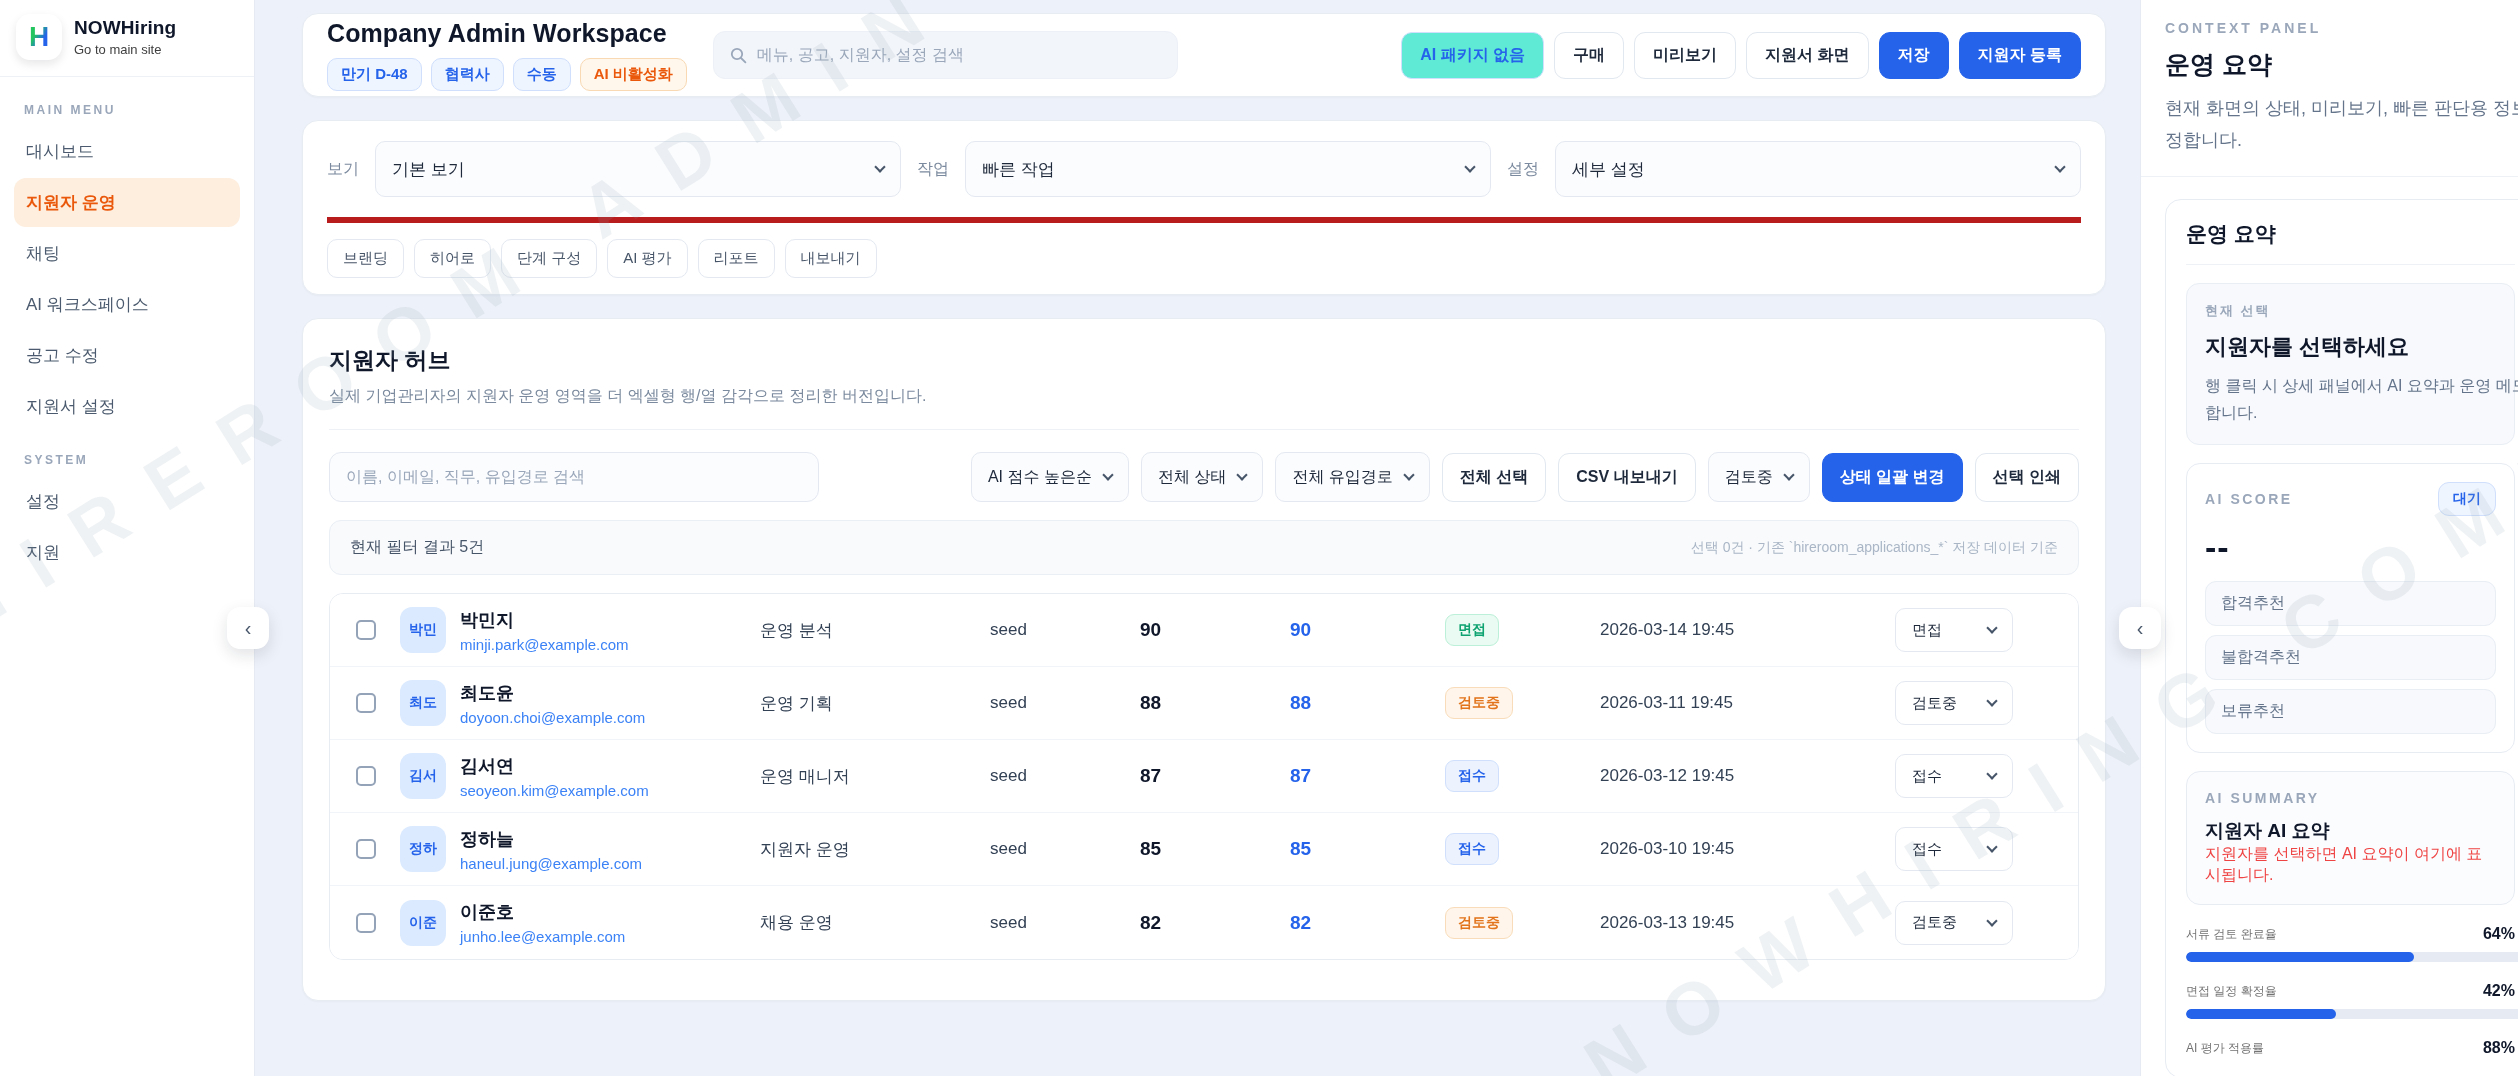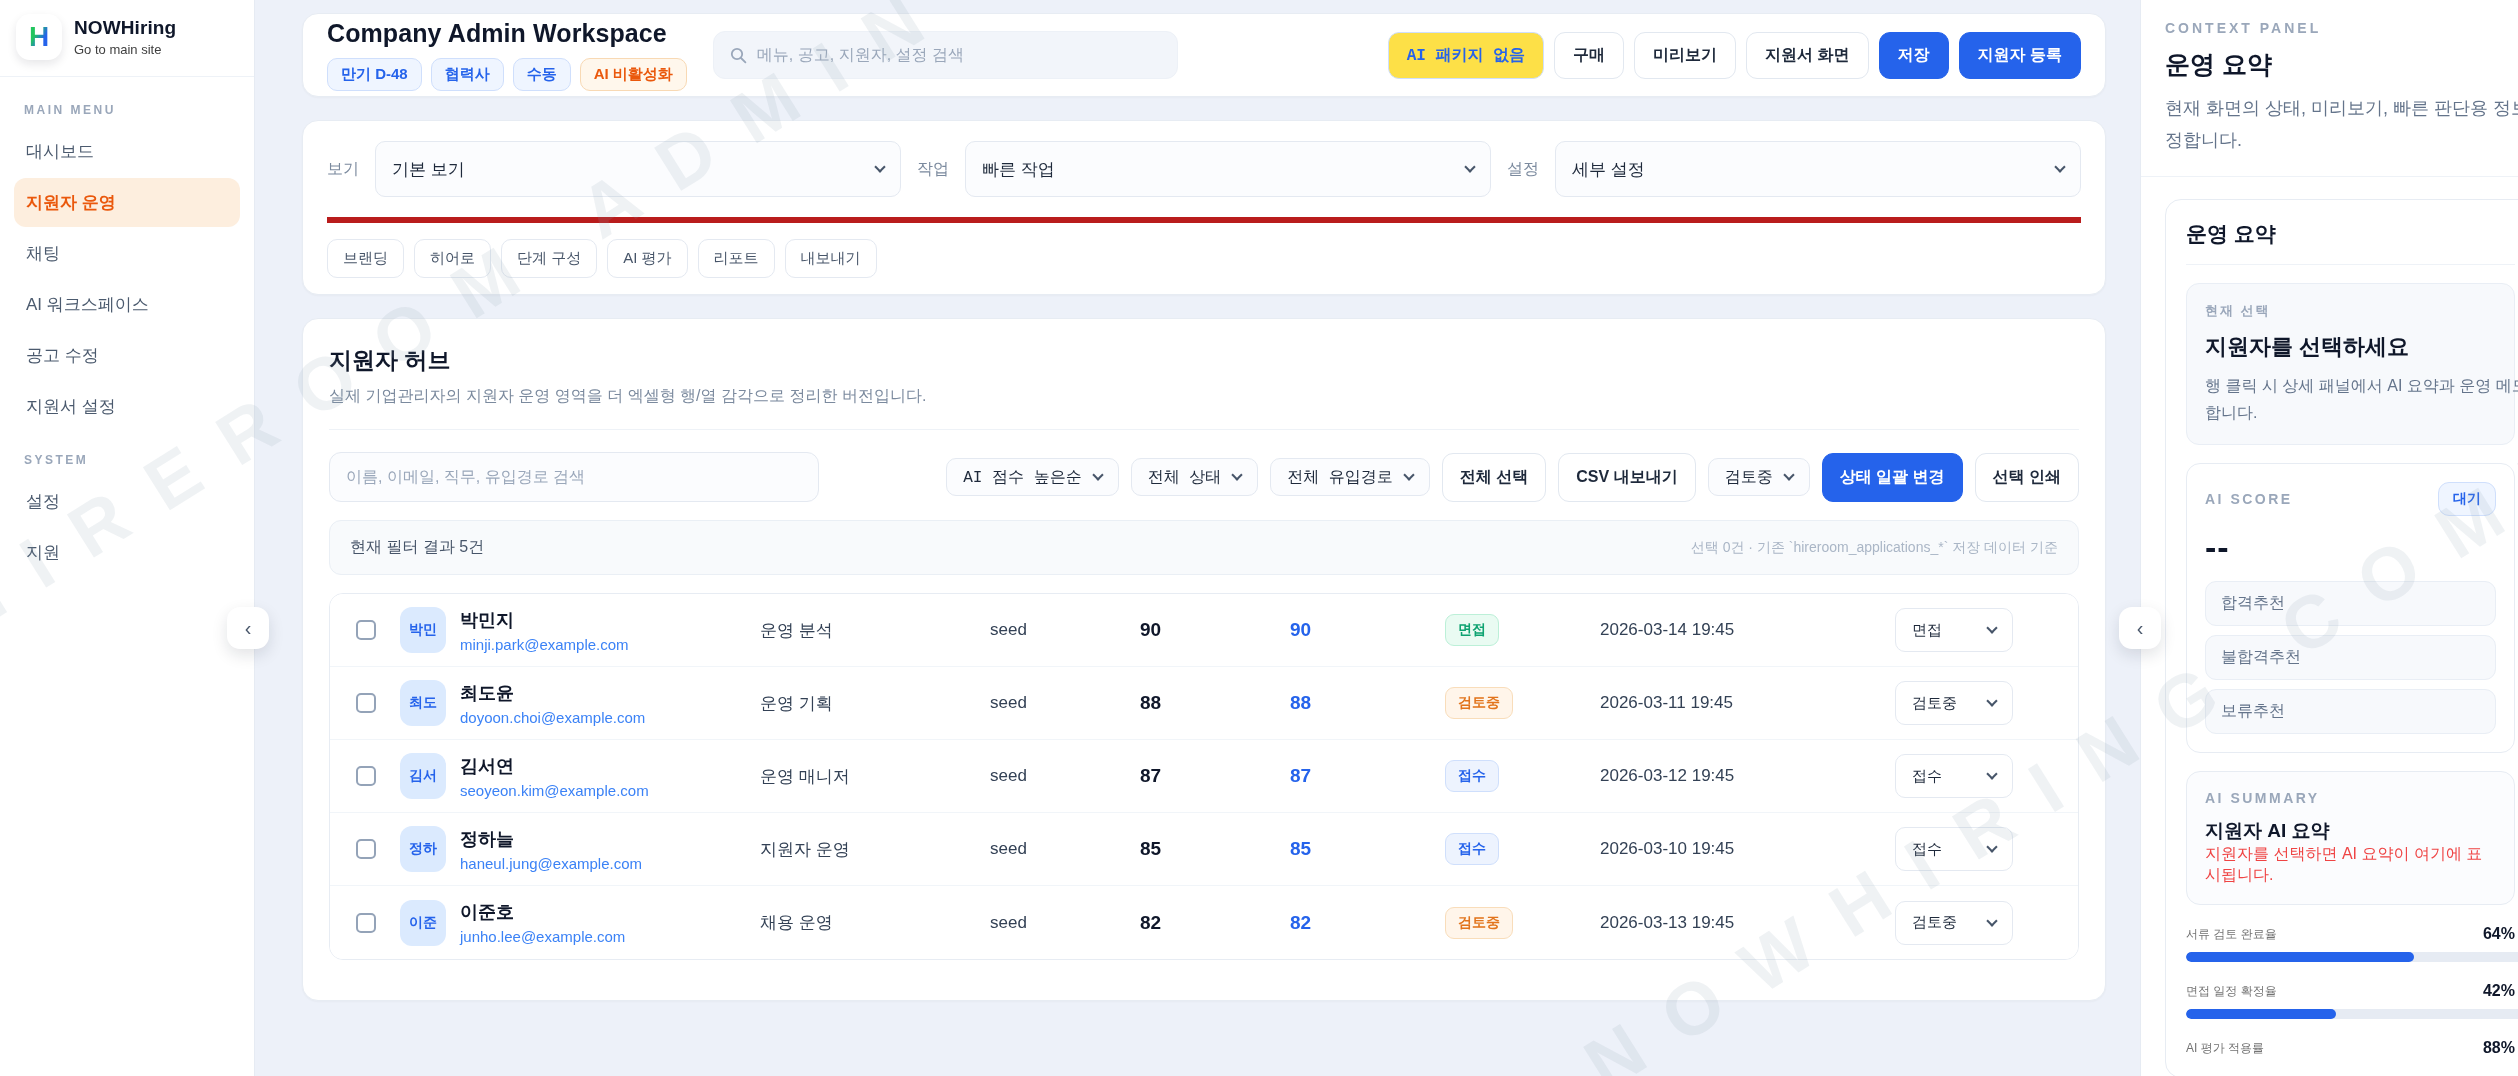--- a/index.html
+++ b/index.html
@@ -63,21 +63,21 @@
   .hdr-search input, .hub-search input {
     border:none; outline:none; background:transparent; font-size:16px; color:#334155; width:100%;
     font-family:inherit;
   }
   .hdr-search input::placeholder, .hub-search input::placeholder { color:#9aa7ba; }
   .hdr-actions { margin-left:auto; display:flex; gap:10px; align-items:center; }
   .btn {
     font-size:16px; font-weight:600; padding:12px 18px; border-radius:11px; white-space:nowrap; cursor:pointer;
     border:1px solid #e2e8f0; background:#ffffff; color:#1e293b;
   }
-  .btn.ghost-blue { background:#fde047; color:#2563eb; border:1px solid #cfdffc;font-family:Liberation Mono, monospace; }
+  .btn.ghost-blue { background:#5eead4; color:#2563eb; border:1px solid #cfdffc; }
   .btn.primary { background:#2563eb; color:#ffffff; border:1px solid #2563eb; }
   
   .ctl-card { padding:20px 24px 16px 24px; margin-bottom:23px; }
   .ctl-row { display:flex; align-items:center; gap:16px; padding-bottom:20px; border-bottom:6px solid #b91c1c; }
   .ctl-label { font-size:16px; color:#7b8a9e; flex:none; }
   .select {
     background:#fbfcfe; border:1px solid #e4e9f1; border-radius:10px; height:56px;
     display:flex; align-items:center; justify-content:space-between; padding:0 16px;
     font-size:17px; color:#1e293b; cursor:pointer;
   }
@@ -91,21 +91,21 @@
   
   .hub-card { padding:26px 26px 40px 26px; }
   .hub-title { font-size:23px; font-weight:700; }
   .hub-sub { font-size:16px; color:#7b8a9e; margin-top:10px; padding-bottom:22px; border-bottom:1px solid #eef2f7; }
   .hub-toolbar { display:flex; align-items:center; gap:12px; margin-top:22px; }
   .hub-search {
     width:490px; height:50px; background:#fbfcfe; border:1px solid #e4e9f1; border-radius:12px;
     display:flex; align-items:center; padding:0 16px; flex:none;
   }
   .hub-toolbar .right-group { margin-left:auto; display:flex; gap:12px; align-items:center; }
-  .tool-select { height:38px; font-size:16px;font-family:Liberation Mono, monospace; }
+  .tool-select { height:50px; font-size:16px; }
   .tool-btn { padding:13px 17px; font-size:16px; }
   .result-bar {
     margin-top:18px; background:#f8fafc; border:1px solid #eaeff5; border-radius:12px;
     display:flex; align-items:center; justify-content:space-between; padding:16px 20px;
   }
   .result-left { font-size:16px; color:#475569; }
   .result-right { font-size:14px; color:#aab6c6; }
   
   .table-box { margin-top:18px; border:1px solid #e7ecf3; border-radius:14px; overflow:hidden; }
   .trow {

